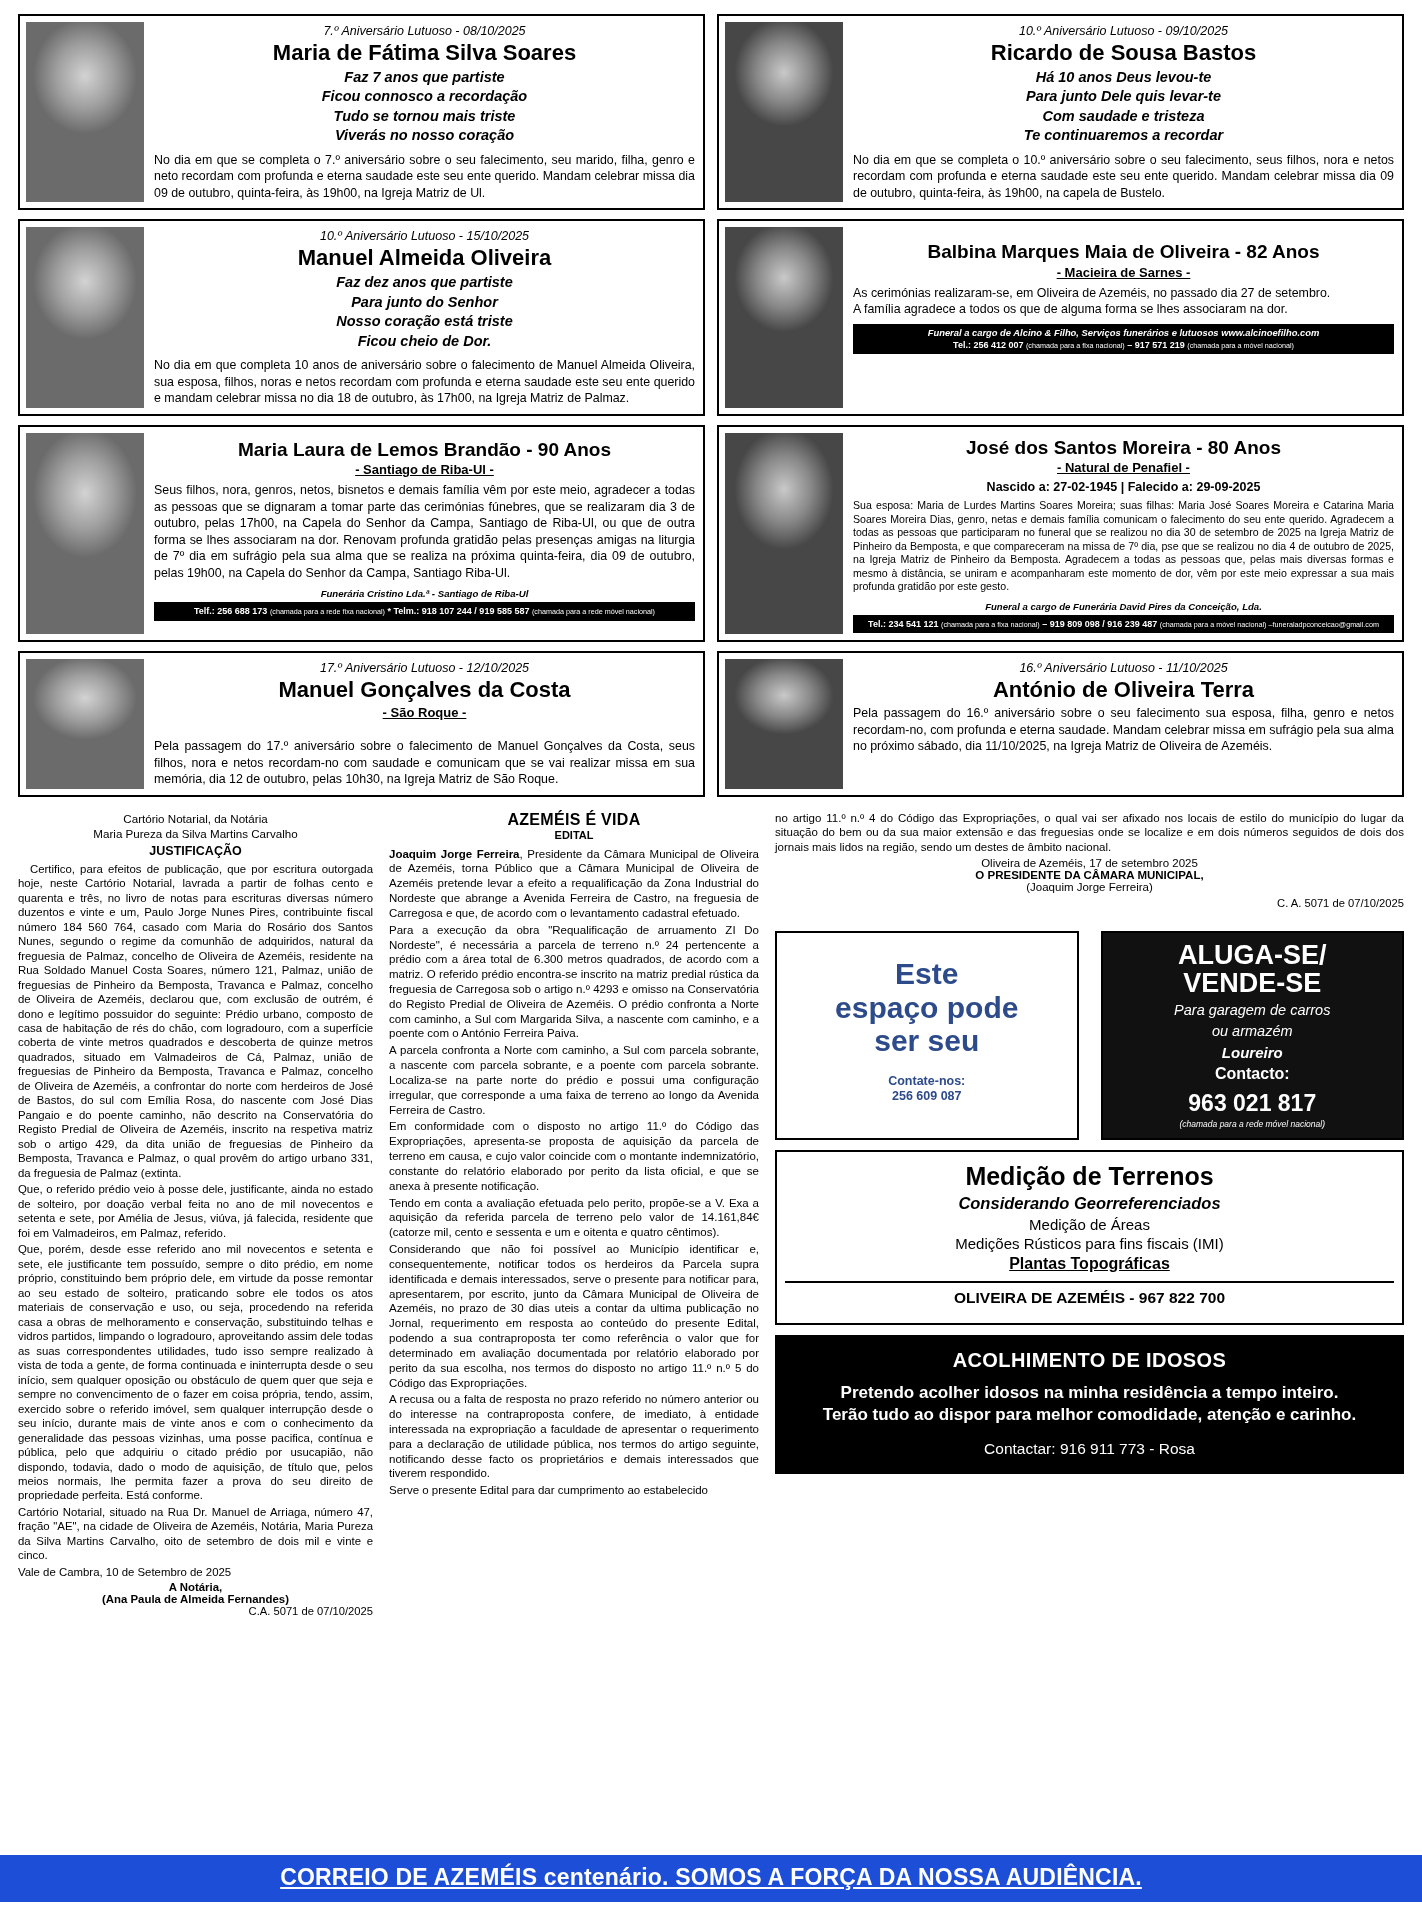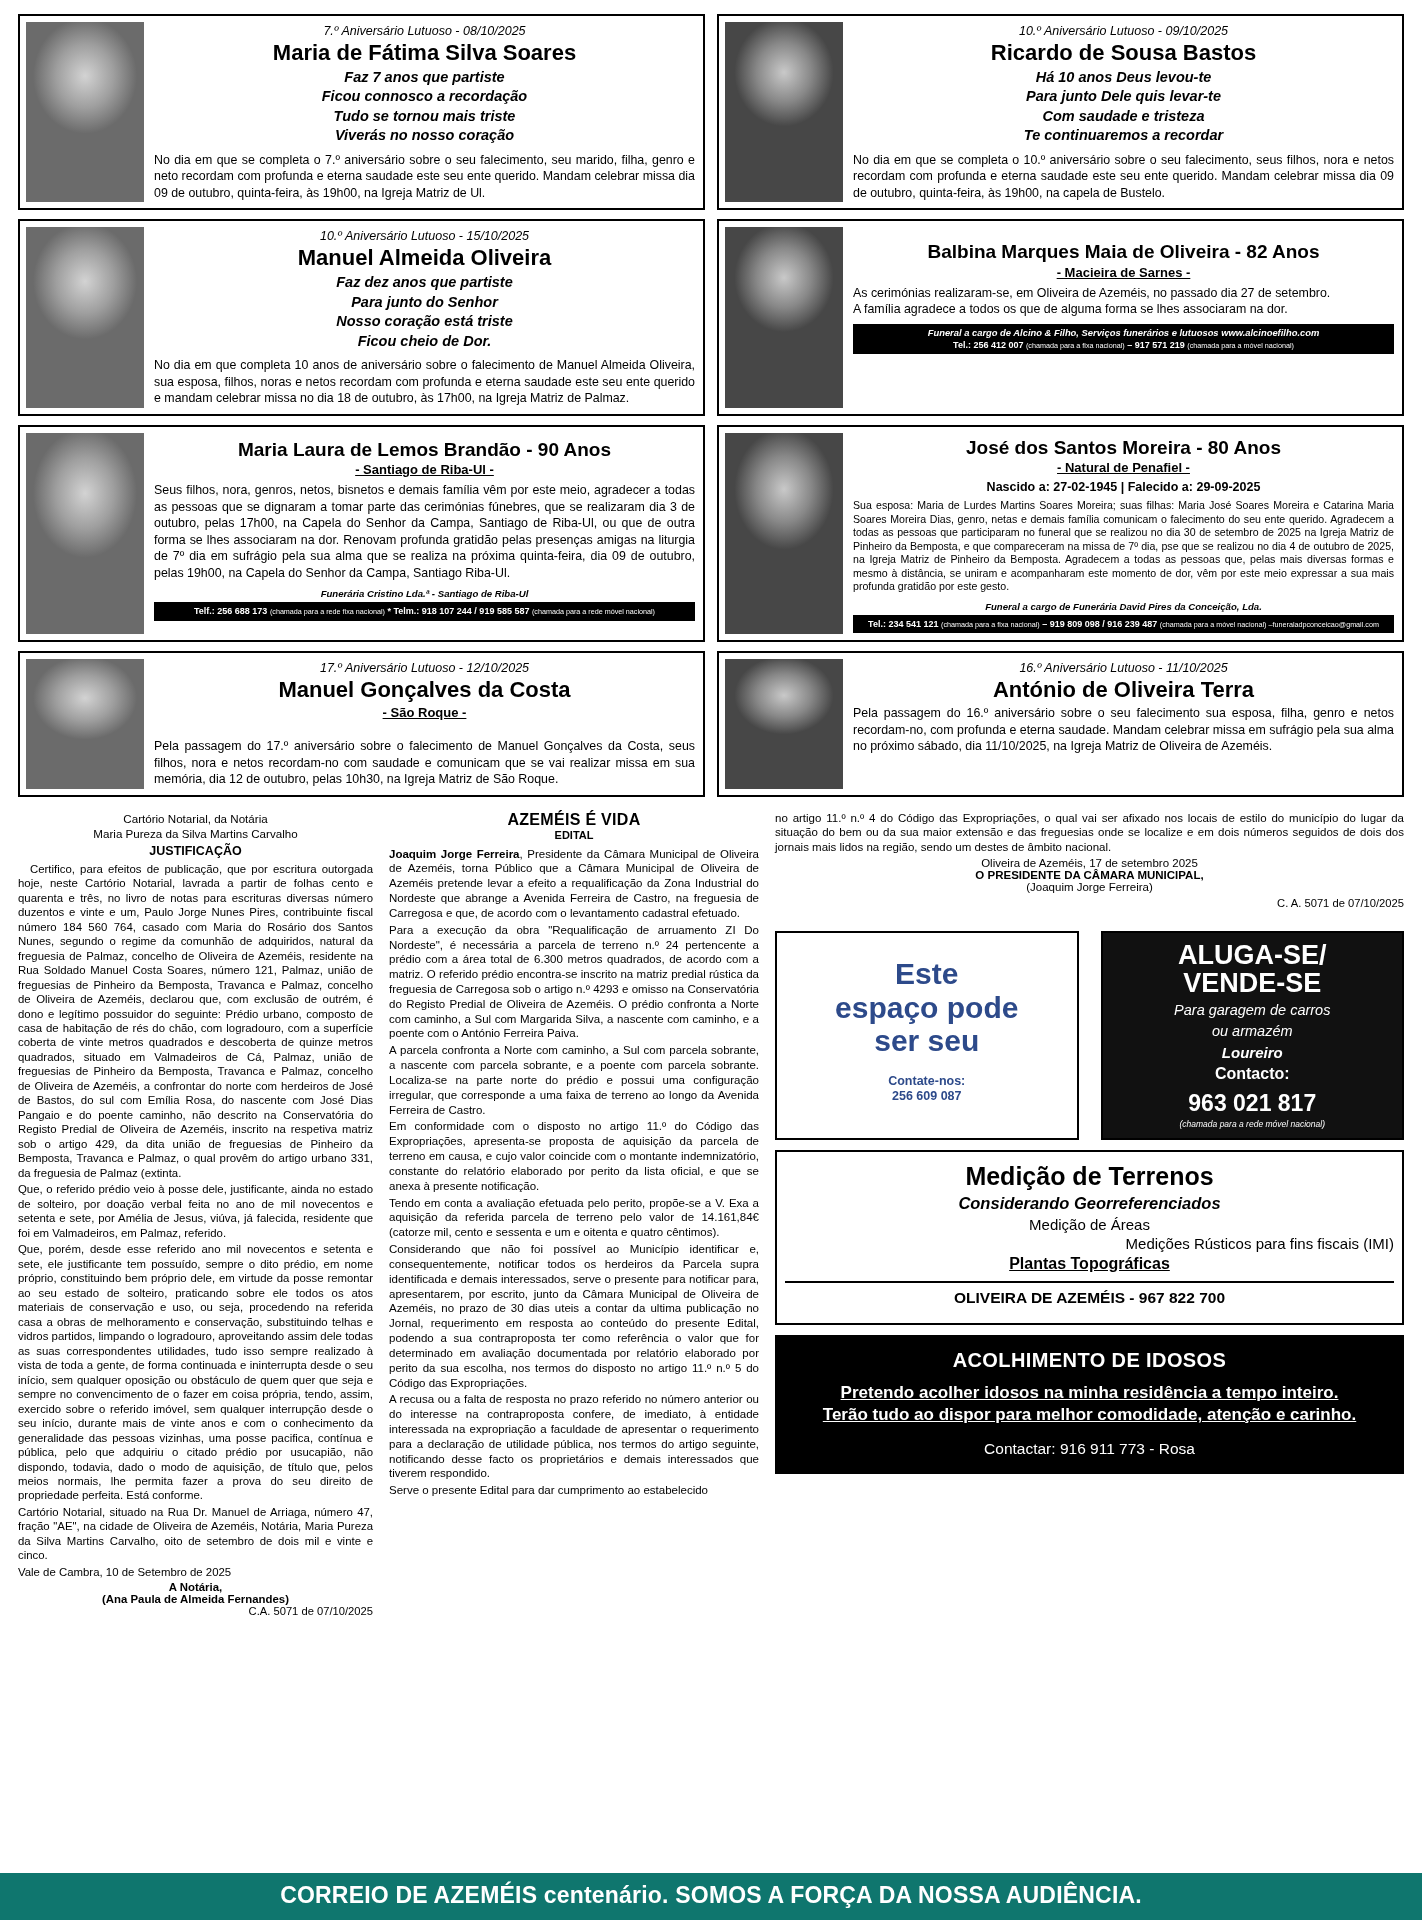--- a/index.html
+++ b/index.html
@@ -87,41 +87,42 @@
   .ad-aluga .t2 { font-size:14.5px; font-style:italic; line-height:1.25; margin-top:3px;}
   .ad-aluga .t3 { font-size:15px; font-style:italic; font-weight:bold; margin-top:4px;}
   .ad-aluga .t4 { font-size:16px; font-weight:bold; margin-top:4px;}
   .ad-aluga .t5 { font-size:23px; font-weight:bold; margin-top:7px;}
   .ad-aluga .t6 { font-size:8.5px; font-style:italic; margin-top:2px;}
 
   .ad-medicao { padding:10px 8px 10px; text-align:center; }
   .ad-medicao .h { font-size:25px; font-weight:bold; }
   .ad-medicao .s1 { font-size:16.5px; font-weight:bold; font-style:italic; margin-top:3px;}
   .ad-medicao .s2 { font-size:15px; margin-top:3px;}
-  .ad-medicao .s3 { font-size:15px; margin-top:2px;text-align:right;}
+  .ad-medicao .s3 { font-size:15px; margin-top:2px;}
   .ad-medicao .s4 { font-size:16px; font-weight:bold; text-decoration:underline; margin-top:3px;}
   .ad-medicao .foot {
     border-top:2px solid #000; margin-top:8px; padding:6px 0 6px;
     font-size:15.5px; font-weight:bold;
   }
 
   .ad-idosos {
     background:#000; color:#fff; text-align:center; padding:12px 14px 14px;
   }
   .ad-idosos .h { font-size:20px; font-weight:bold; letter-spacing:.4px; }
-  .ad-idosos .p { font-size:17px; font-weight:bold; line-height:1.3; margin-top:10px;text-decoration:underline;}
+  .ad-idosos .p { font-size:17px; font-weight:bold; line-height:1.3; margin-top:10px;}
   .ad-idosos .c { font-size:15.5px; margin-top:14px;}
 
   
   .footer-bar {
-    position:absolute; left:0; right:0; bottom:0;
-    background:#0f766e; color:#fff;
+    position:absolute; left:0; right:0; bottom:18px;
+    background:#1d4ed8; color:#fff;
     text-align:center; font-weight:bold; font-size:23px;
     padding:9px 0 11px;
     letter-spacing:.2px;
+    text-decoration:underline;
   }
   
   .ph {
     width:100%; height:100%;
     background:
       radial-gradient(ellipse 44% 32% at 50% 30%, #d8d2cb 0%, #a59e97 55%, #6f6a65 100%),
       linear-gradient(#8d8881,#5d5954);
   }
   .ph.dark {
     background:

